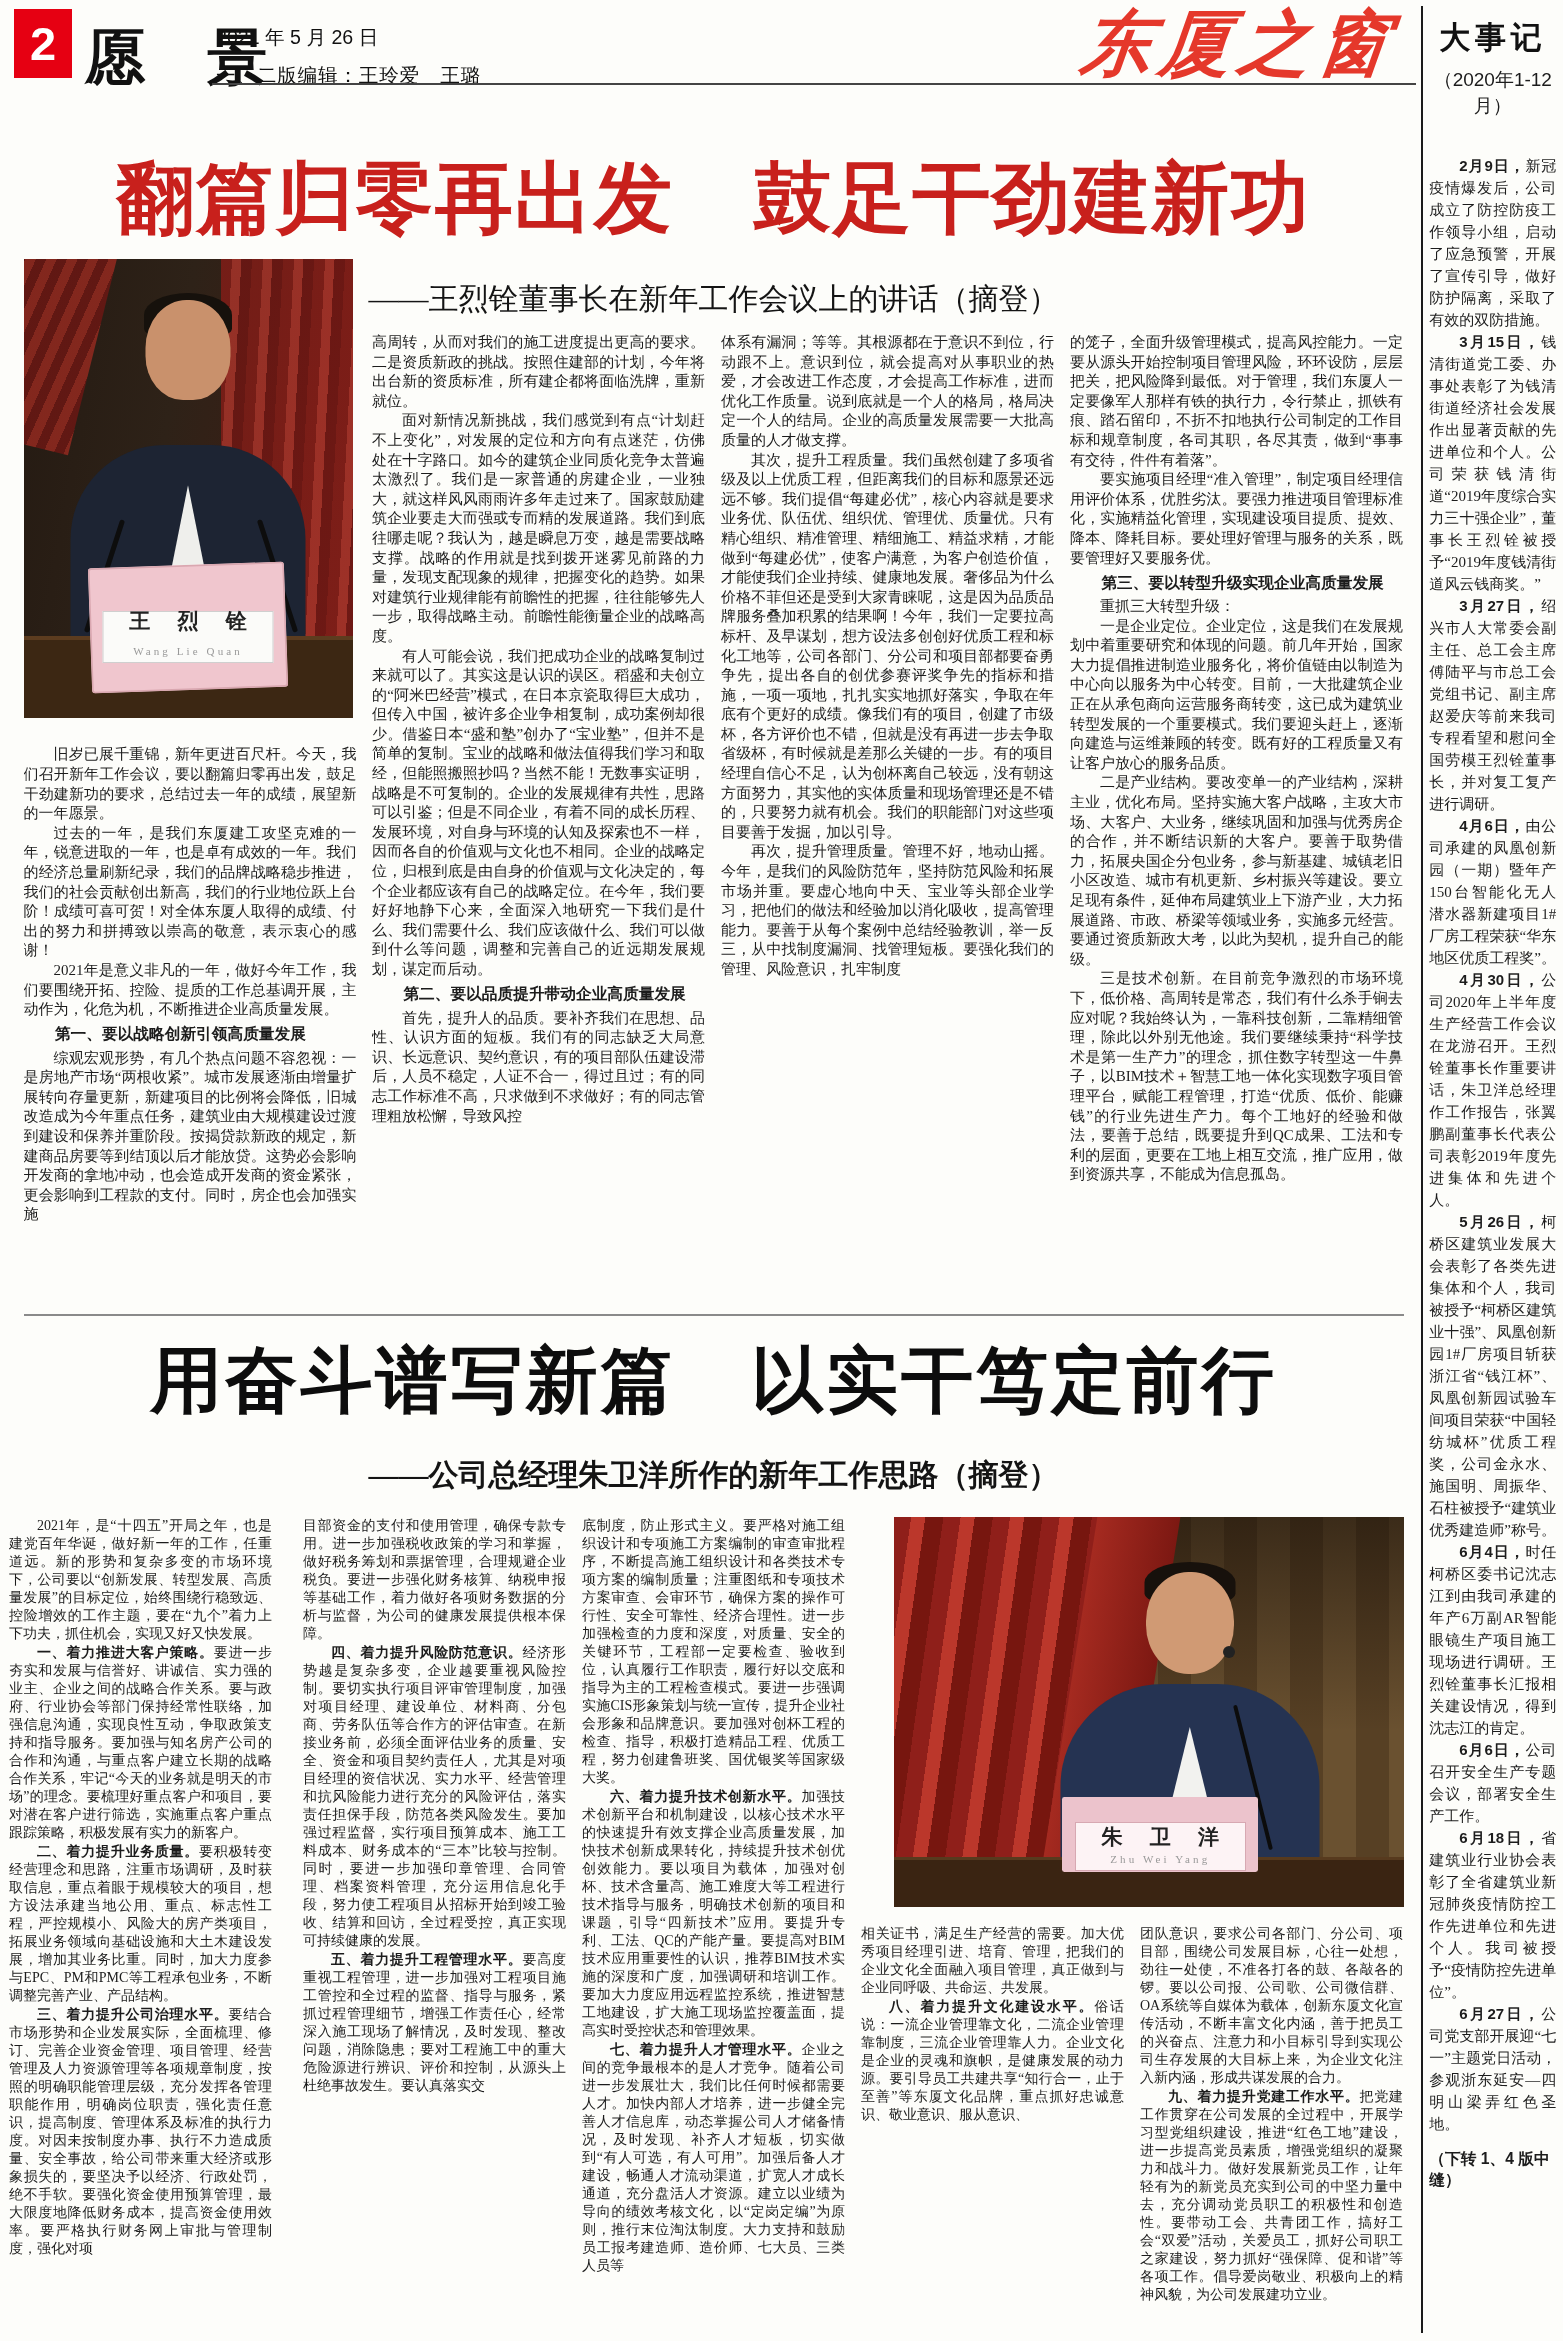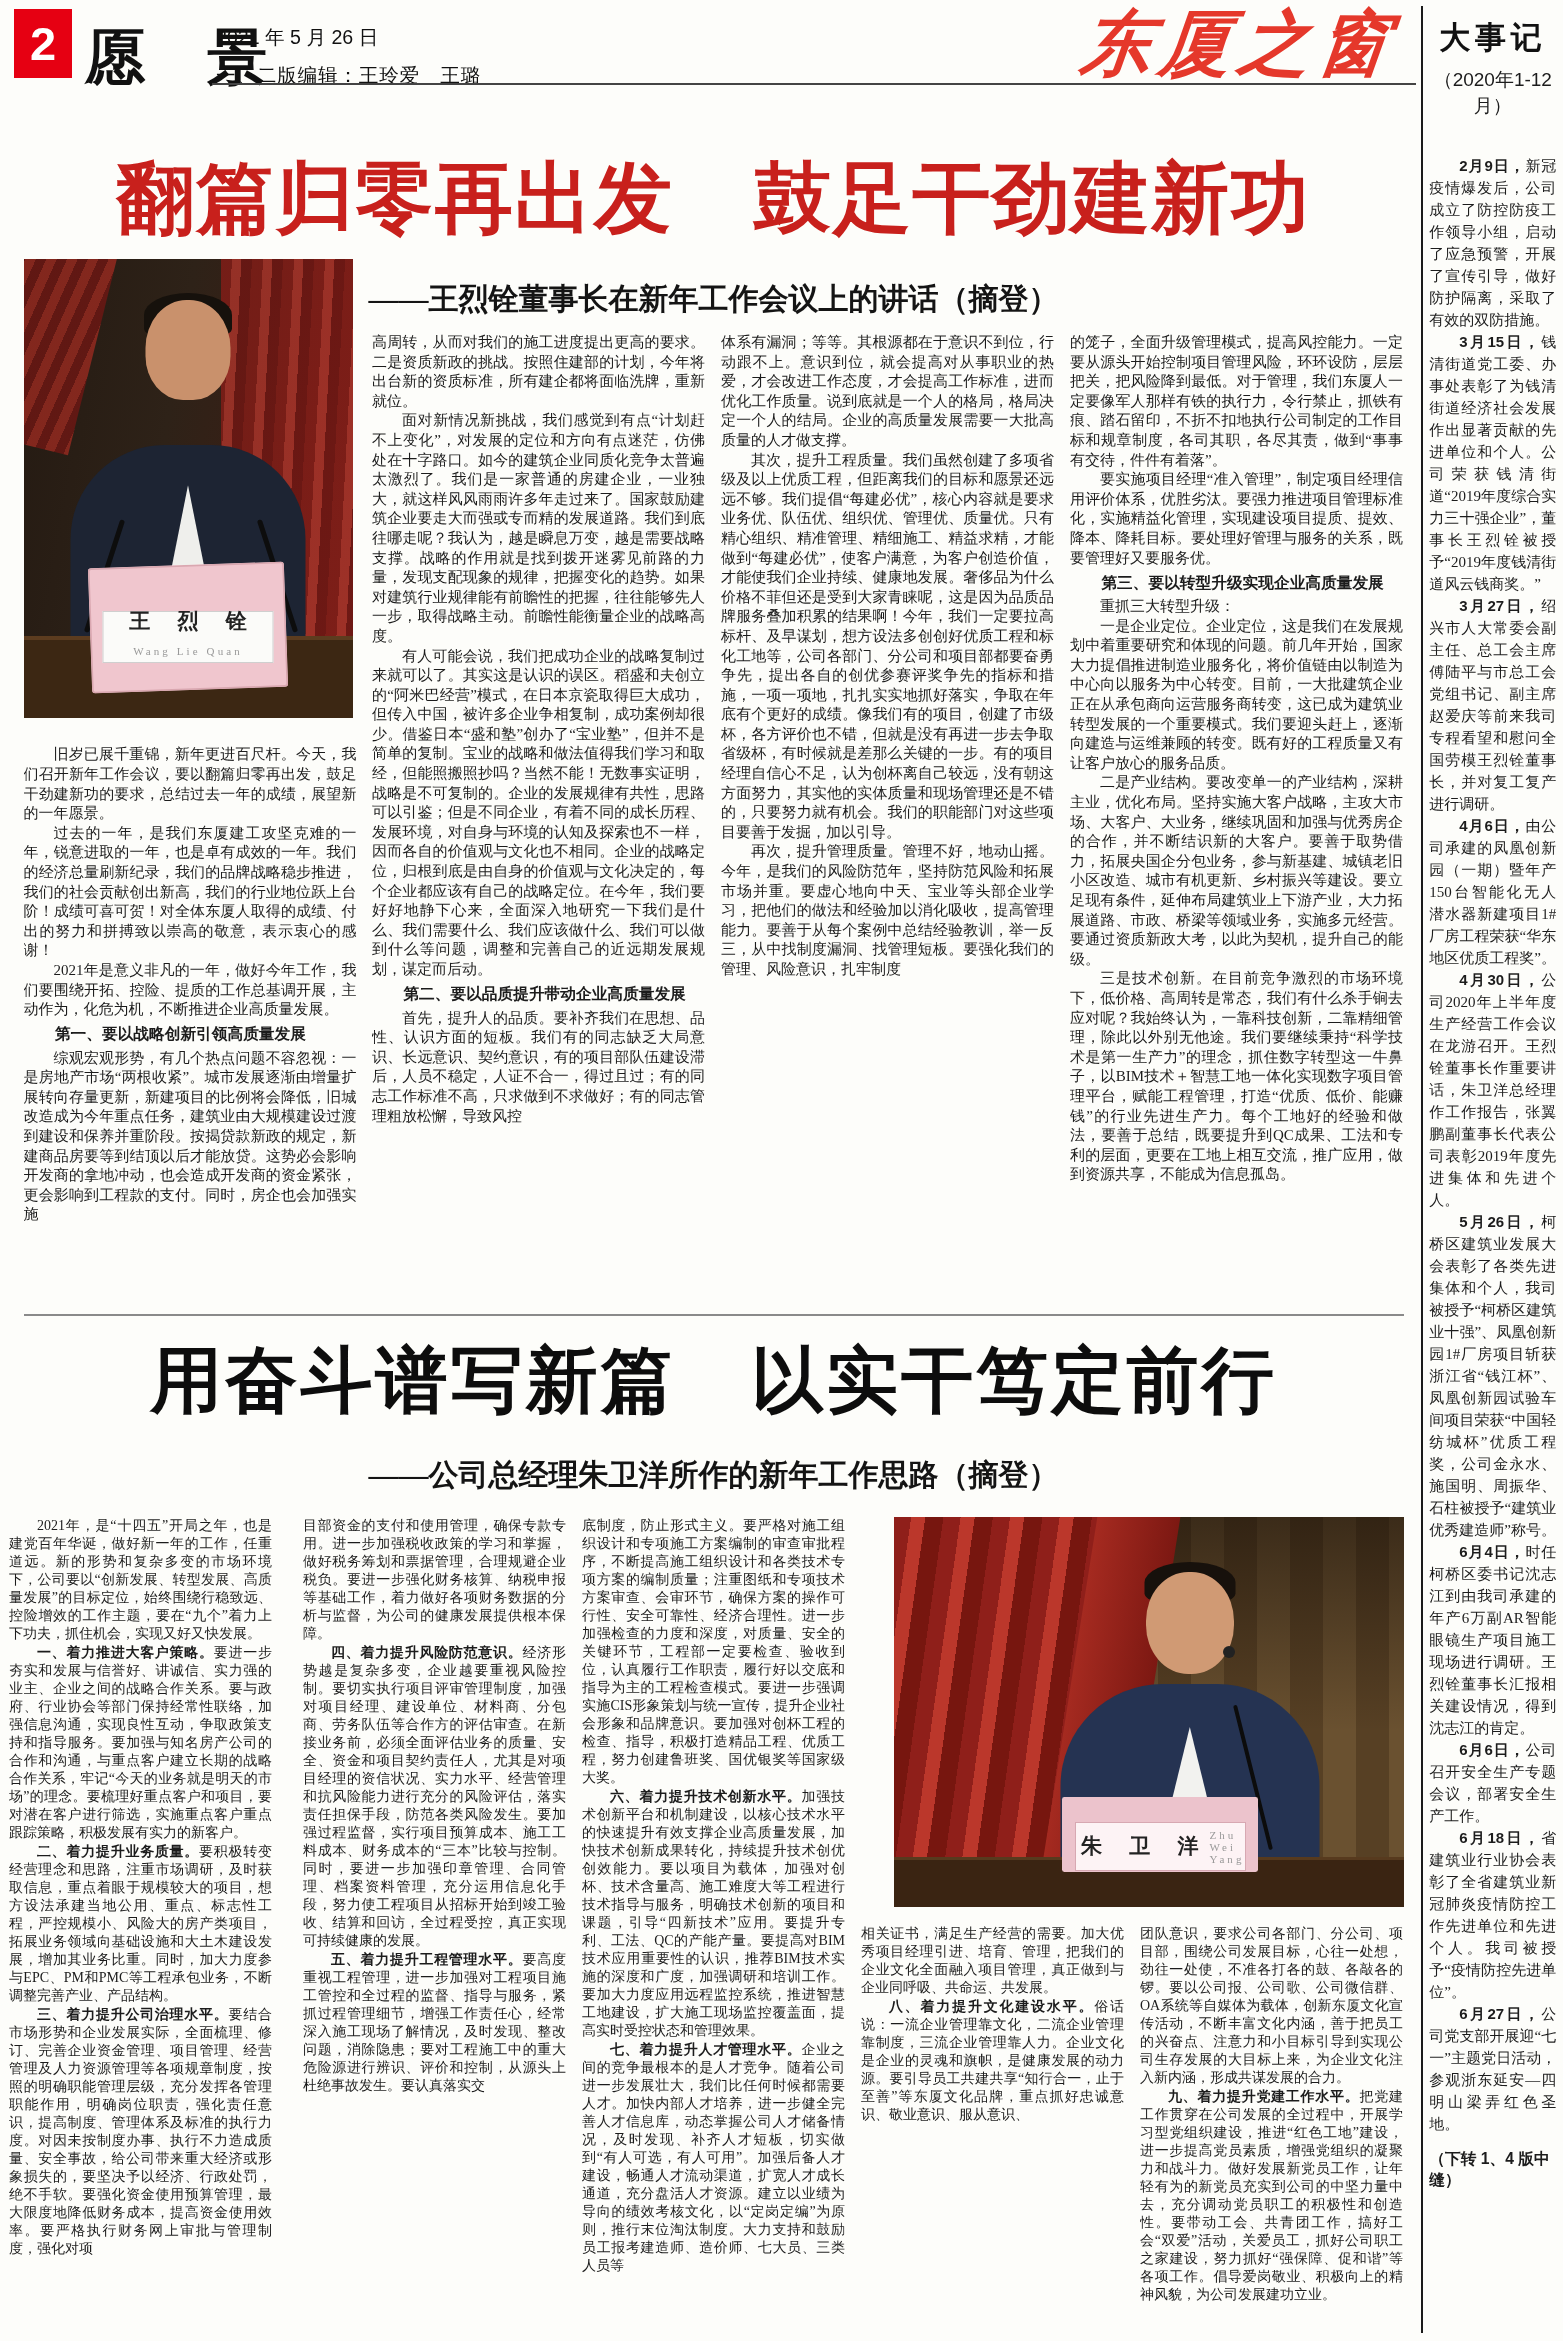--- a/index.html
+++ b/index.html
@@ -17,21 +17,21 @@
   .hrule{left:212px;top:83px;width:1204px;height:1.6px;background:#444;}
   .masthead{left:1082px;top:-3.1px;width:329px;height:86px;color:#e5382b;font-weight:700;font-style:italic;
             font-family:"DejaVu Serif","Liberation Serif",serif;font-size:71px;letter-spacing:7.8px;
             transform:skewX(-6deg);white-space:nowrap;}
   
   .a1-title{left:23.5px;top:147px;width:1380px;text-align:center;color:#c8201c;
             font-family:"Liberation Sans","DejaVu Sans",sans-serif;font-weight:900;font-size:78px;
             letter-spacing:1.6px;white-space:nowrap;}
   .a-sub{left:23.5px;width:1380px;text-align:center;font-size:30px;color:#141414;
          font-family:"Liberation Serif","DejaVu Serif",serif;}
-  .a1-sub{top:279px;font-weight:bold;}
+  .a1-sub{top:279px;}
   .col{overflow:hidden;text-align:justify;}
   .a1col{top:333px;height:931px;width:333px;font-size:15px;line-height:19.6px;}
   .para{margin:0;text-indent:2em;}
   .para.cont{text-indent:0;}
   .chead{font-family:"Liberation Sans","DejaVu Sans",sans-serif;font-weight:700;font-size:15.7px;
          margin:4.7px 0;text-indent:2em;}
   .para b{font-family:"Liberation Sans","DejaVu Sans",sans-serif;font-weight:700;}
   
   .photo1{position:relative;width:329px;height:459px;margin-bottom:27.4px;overflow:hidden;
           background:linear-gradient(100deg,#241a12 0%,#2e2218 42%,#45201668 60%,#6d1f1a 78%,#8c2a22 100%),#2b2016;}
@@ -81,21 +81,21 @@
      clip-path:polygon(50% 0,100% 100%,0 100%);}
   .p2-head{left:58%;top:14%;transform:translateX(-50%);width:88px;height:102px;background:#d09a74;
      border-radius:48%;}
   .p2-hair{left:58%;top:11.5%;transform:translateX(-50%);width:91px;height:41px;background:#17110c;
      border-radius:50% 50% 24% 24%;}
   .p2-mic{left:70%;bottom:14%;width:3.9px;height:149px;background:#0c0c0c;transform:rotate(-14deg);border-radius:2.4px;}
   .p2-micdot{left:64.5%;top:33%;width:12.5px;height:12.5px;background:#222;border-radius:50%;}
   .p2-plate{left:33%;bottom:9%;width:196px;height:75px;background:#ecc3cc;border-radius:2.4px;
      display:flex;align-items:center;justify-content:center;flex-direction:column;position:absolute;}
   .p2-plate-inner{width:86%;height:62%;background:#fdf3f5;border:0.8px solid #d7a8b2;
-     display:flex;align-items:center;justify-content:flex-end;margin-top:24px;}
+     display:flex;align-items:center;justify-content:flex-start;flex-direction:column;margin-top:24px;}
   
   .sidebar{left:1421px;top:6.3px;width:127px;height:2316px;border-left:2.4px solid #1a1a1a;border-right:2.4px solid #1a1a1a;
      padding:11px 6.3px 0 6.3px;background:#fdfdfa;}
   .sb-title{text-align:center;font-family:"Liberation Sans","DejaVu Sans",sans-serif;font-weight:700;
      font-size:31px;letter-spacing:4.7px;color:#111;}
   .sb-period{text-align:center;font-size:19px;margin-top:7.8px;font-family:"Liberation Sans","DejaVu Sans",sans-serif;}
   .sb-entries{margin-top:36px;font-size:15px;line-height:22px;text-align:justify;}
   .sb-entry{margin:0;text-indent:2em;}
   .sb-entry b{font-family:"Liberation Sans","DejaVu Sans",sans-serif;}
   .sb-footer{margin-top:14px;font-weight:700;font-size:15.7px;

